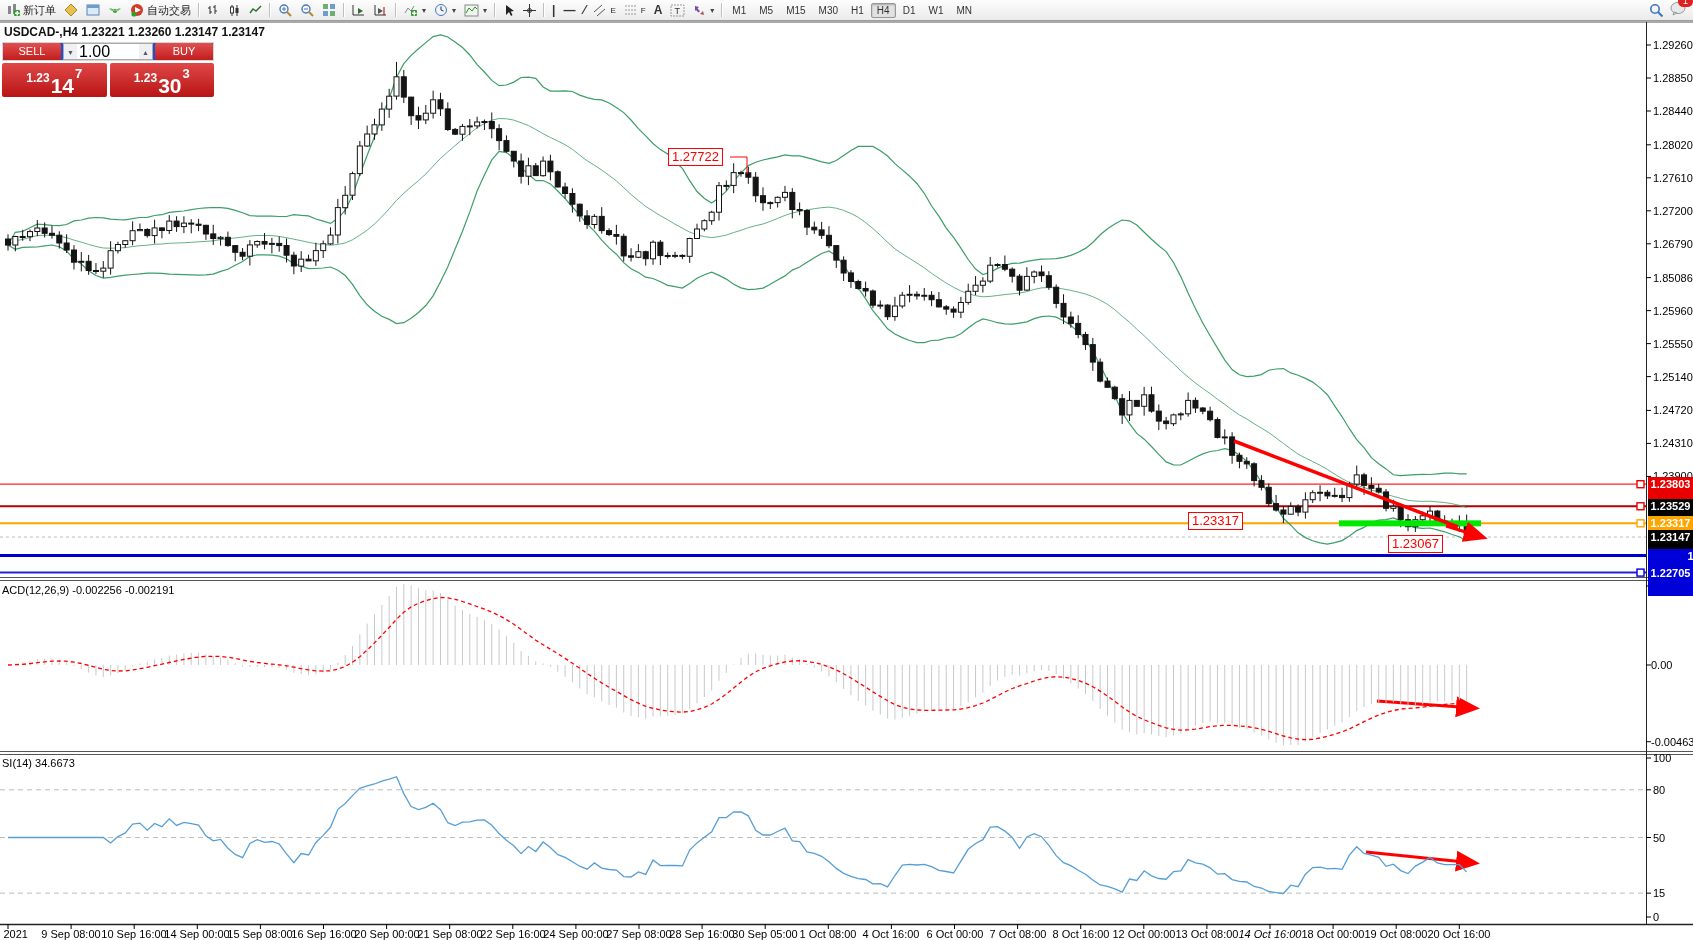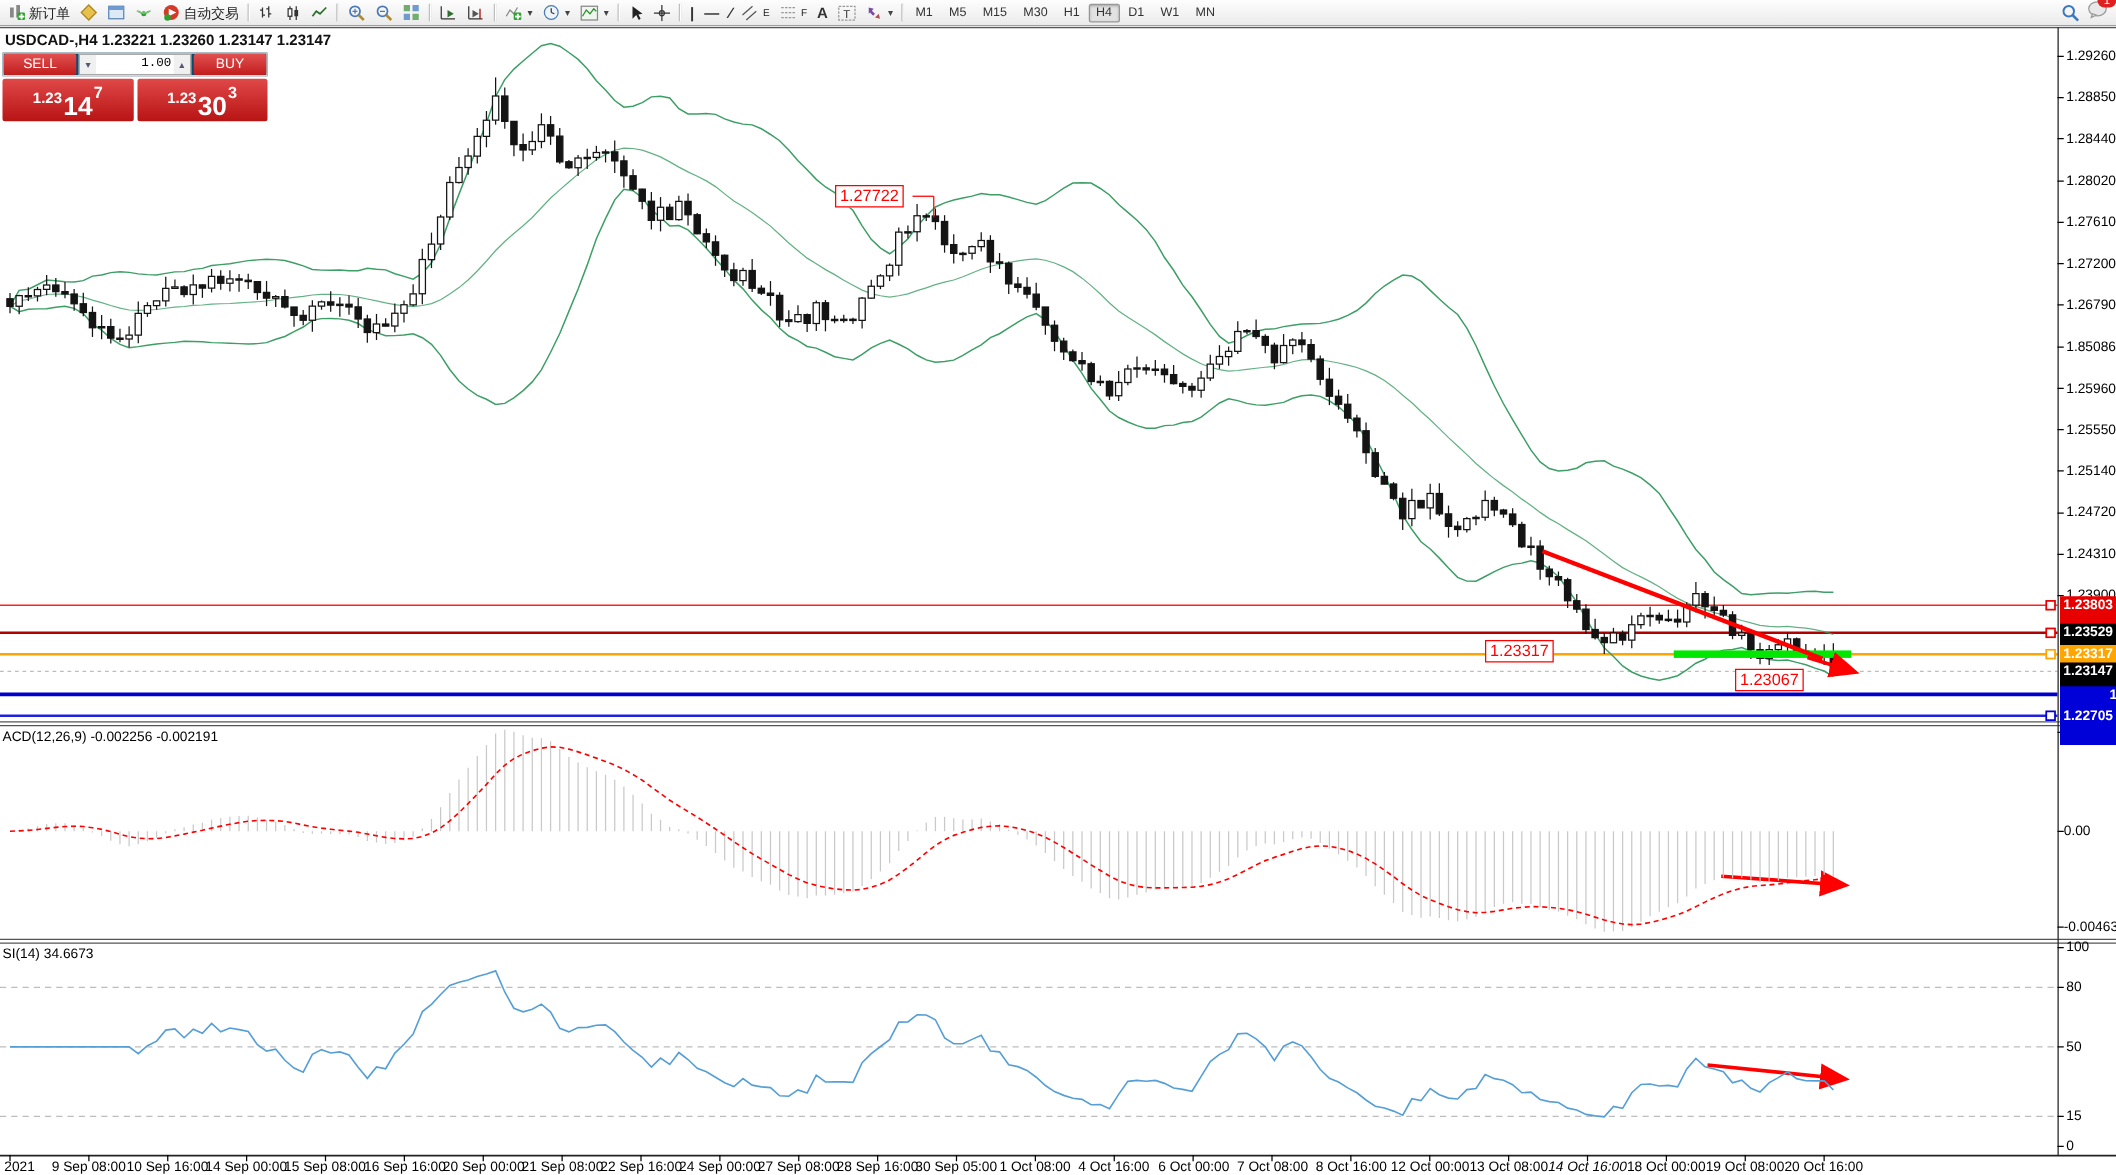--- a/index.html
+++ b/index.html
@@ -27,26 +27,26 @@
   #overlay div{position:absolute;}
   .axlab{font-size:11px;color:#000;white-space:nowrap;}
   .badge{font-size:11px;font-weight:bold;color:#fff;width:45px;height:30px;line-height:14px;text-align:center;}
   .datelab{font-size:11px;color:#000;width:84px;text-align:center;white-space:nowrap;}
   .panelab{font-size:11px;color:#000;white-space:nowrap;}
   .anno{border:1px solid #ff0000;color:#ff0000;background:#fff;font-size:13px;height:16px;
         line-height:16px;padding:0 3px;white-space:nowrap;pointer-events:auto;}
   #chart-header{position:absolute;left:4px;top:25px;z-index:6;font-size:12px;font-weight:600;color:#111;}
   
   #quote{position:absolute;left:2px;top:42px;width:212px;z-index:20;}
-  #quote-top{display:flex;align-items:stretch;height:19px;background:#0c4a6e;border:1px solid #d5d5d5;box-sizing:border-box;}
+  #quote-top{display:flex;align-items:stretch;height:19px;background:#1d4ed8;border:1px solid #d5d5d5;box-sizing:border-box;}
   .qbtn{flex:none;width:58px;background:linear-gradient(#e25050,#c21d1d);color:#fff;font-size:11px;
         text-align:center;line-height:17px;border-radius:2px;}
   .vol-wrap{flex:1;display:flex;margin:0 2px;border:1px solid #aaa;background:#fff;}
   .spin{width:13px;background:#f0f0f0;color:#557;font-size:7px;text-align:center;line-height:17px;flex:none;}
-  #vol-input{flex:1;border:0;width:50px;text-align:right;font-size:10px;font-family:Liberation Mono, monospace;outline:none;}
+  #vol-input{flex:1;border:0;width:50px;text-align:left;font-size:16px;font-family:Liberation Sans, sans-serif;outline:none;}
   #quote-bottom{display:flex;gap:3px;margin-top:2px;}
   .qprice{flex:1;height:32px;background:linear-gradient(#e04848,#b81414);border-radius:2px;color:#fff;
           display:flex;align-items:center;justify-content:center;padding-bottom:2px;}
   .qp-small{font-size:12px;font-weight:bold;margin:0 1px 2px 0;}
   .qp-big{font-size:21px;font-weight:bold;line-height:26px;margin-top:14px;}
   .qp-sup{font-size:13px;font-weight:bold;margin:0 0 12px 1px;}
 </style>
 </head>
 <body>
 

